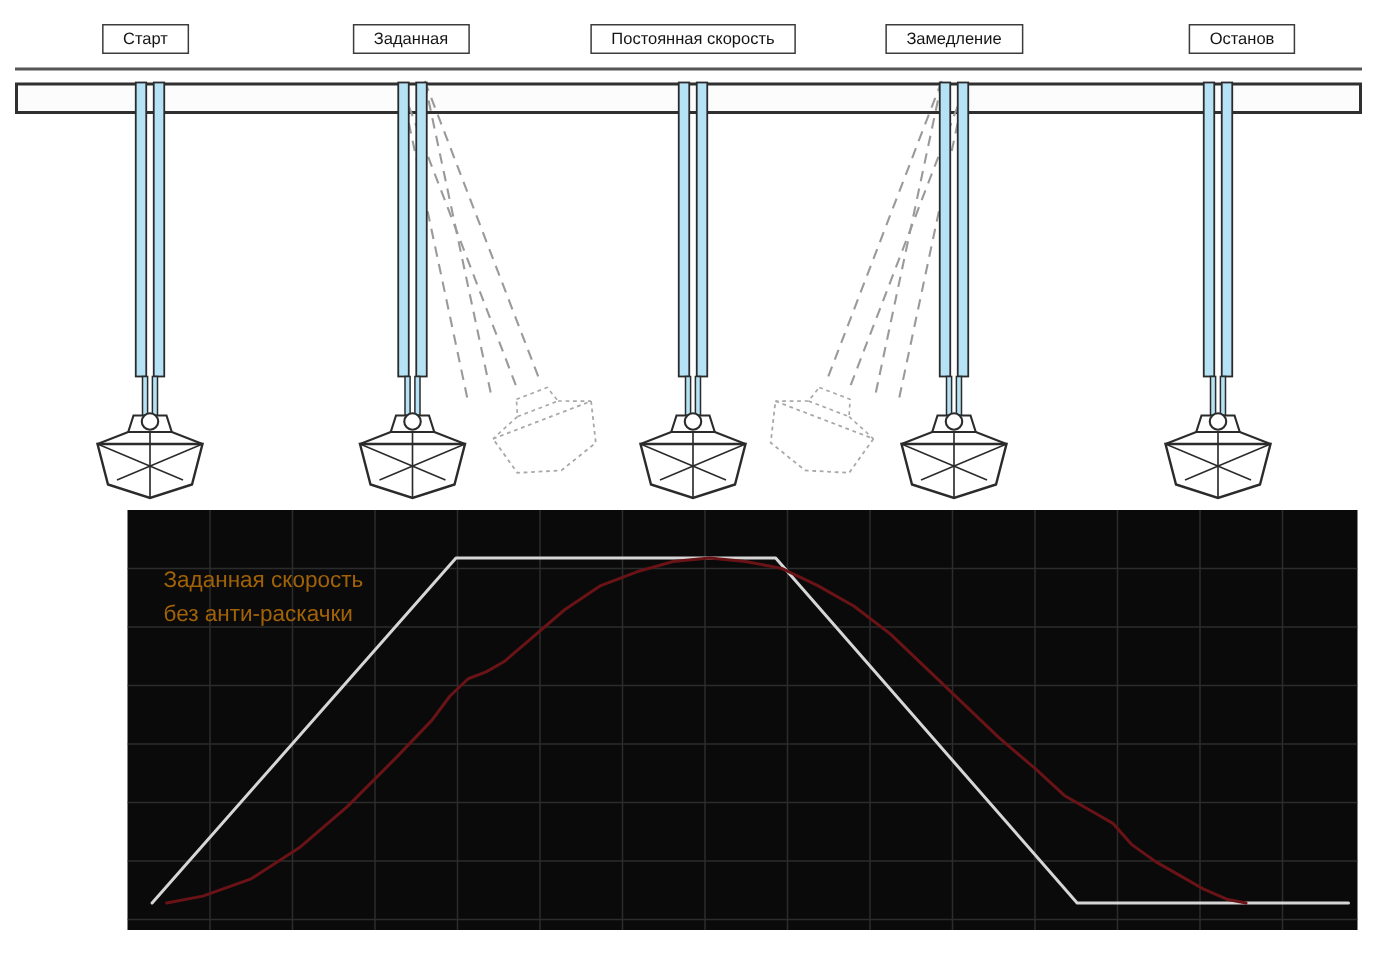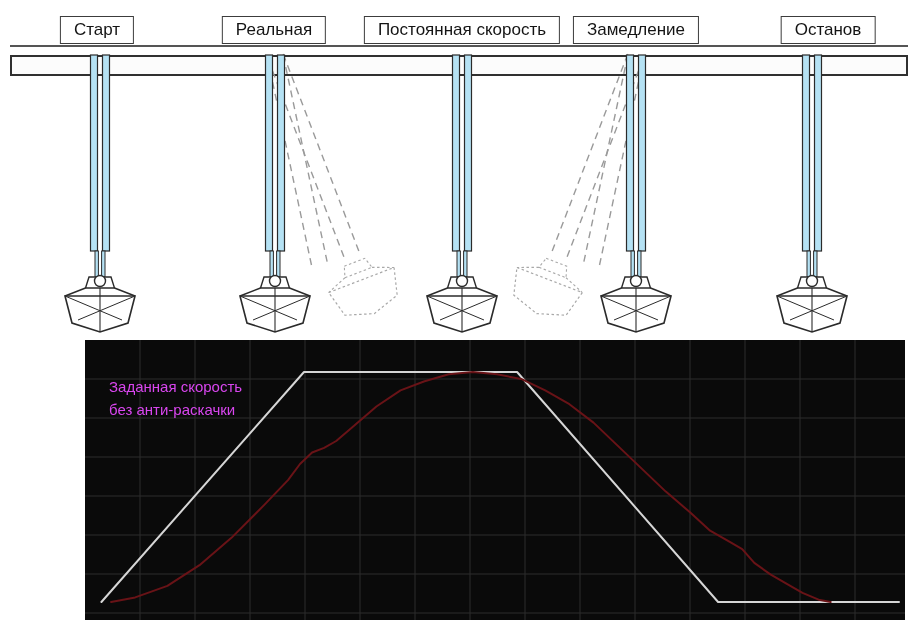--- a/index.html
+++ b/index.html
@@ -1,25 +1,25 @@
 <!DOCTYPE html>
 <html><head>
 <meta charset="utf-8">
 <style>
   *{box-sizing:border-box;margin:0;padding:0}
   html,body{background:#fff}
   body{width:918px;height:638px;font-family:"Liberation Sans","DejaVu Sans",sans-serif}
   .stage{position:relative;width:918px;height:638px;background:#fff;overflow:hidden}
-  .phase-label{position:absolute;top:16px;transform:translateX(-50%);background:#fff;border:1px solid #3c3c3c;padding:3px 13px;font-size:17px;color:#141414;white-space:nowrap}
+  .phase-label{position:absolute;top:16px;transform:translateX(-50%);background:#fff;border:1px solid #3c3c3c;padding:3px 13px;font-size:11px;color:#141414;white-space:nowrap}
   .rail-line{position:absolute;left:10px;top:45px;width:898px;height:2px;background:#555}
   .rail-beam{position:absolute;left:10px;top:55px;width:898px;height:21px;background:#fcfcfc;border:2px solid #303030}
   .crane{position:absolute;top:55px;width:350px;height:300px;overflow:visible}
   .chart-wrap{position:absolute;left:85px;top:340px;width:820px;height:280px;background:#0a0a0a}
   .chart-wrap svg{display:block;width:820px;height:280px}
-  .annot{position:absolute;color:#d946ef;font-size:15px;line-height:1.5;white-space:pre-line}
+  .annot{position:absolute;color:#a16207;font-size:15px;line-height:1.5;white-space:pre-line}
   .annot-set{left:24px;top:36px}
   .annot-real{left:184px;top:150px}
 </style>
 </head>
 <body>
 
 <div class="stage">
 
   <svg width="0" height="0" style="position:absolute" aria-hidden="true">
     <defs>
@@ -44,21 +44,21 @@
       <g id="crane-ghost-grab">
         <polygon points="-11,222 11,222 14.5,233 -14.5,233" fill="none" stroke="#a8a8a8" stroke-width="1.1" stroke-dasharray="2.5 2.5"></polygon>
         <line x1="-14.5" y1="233" x2="-35" y2="241" stroke="#a8a8a8" stroke-width="1.1" stroke-dasharray="2.5 2.5"></line>
         <line x1="14.5" y1="233" x2="35" y2="241" stroke="#a8a8a8" stroke-width="1.1" stroke-dasharray="2.5 2.5"></line>
         <polygon points="-35,241 35,241 28,268 0,277 -28,268" fill="none" stroke="#a8a8a8" stroke-width="1.2" stroke-dasharray="2.5 2.5"></polygon>
       </g>
     </defs>
   </svg>
 
   <div class="phase-label" style="left:97px">Старт</div>
-  <div class="phase-label" style="left:274px">Реальная</div>
+  <div class="phase-label" style="left:274px">Заданная</div>
   <div class="phase-label" style="left:462px">Постоянная скорость</div>
   <div class="phase-label" style="left:636px">Замедление</div>
   <div class="phase-label" style="left:828px">Останов</div>
 
   <div class="rail-line"></div>
   <div class="rail-beam"></div>
 
   <svg class="crane" style="left:-75px" viewBox="0 0 350 300">
     <g transform="translate(175,0)">
       <use href="#crane-solid"></use>

